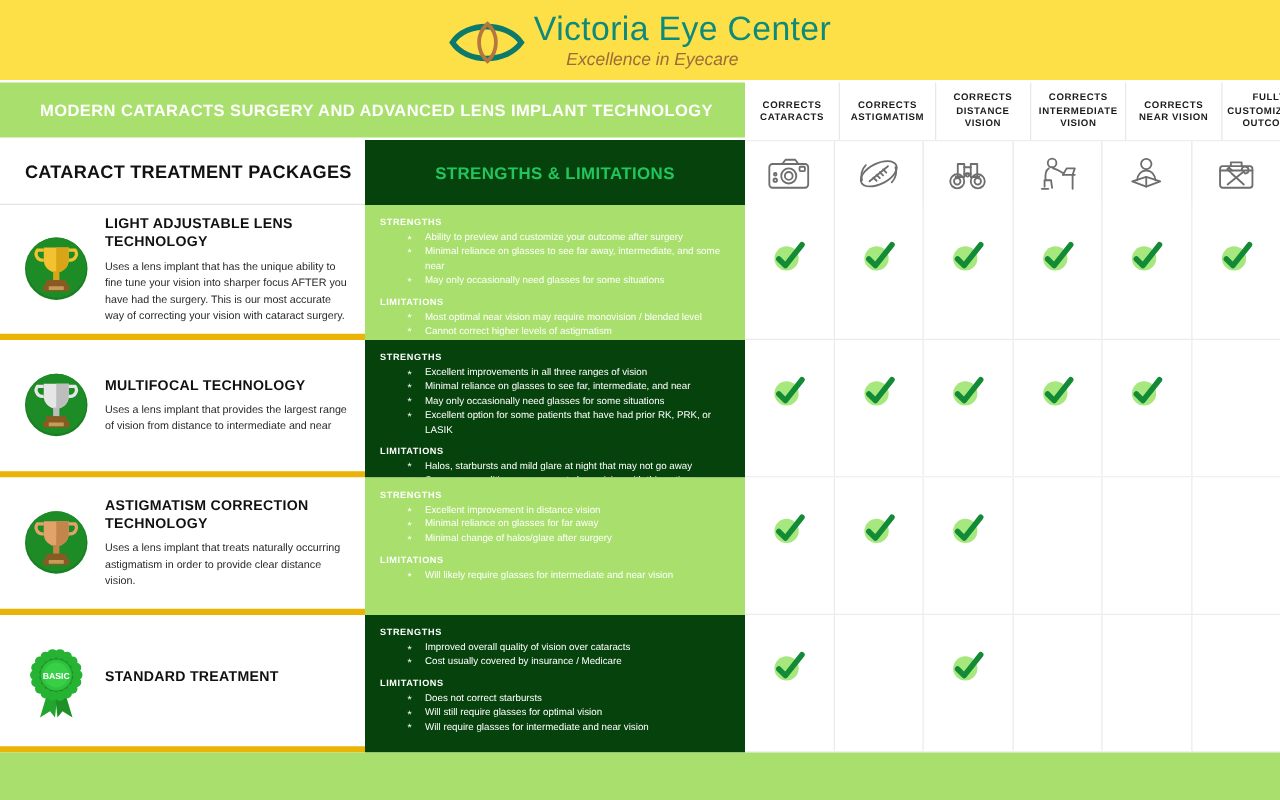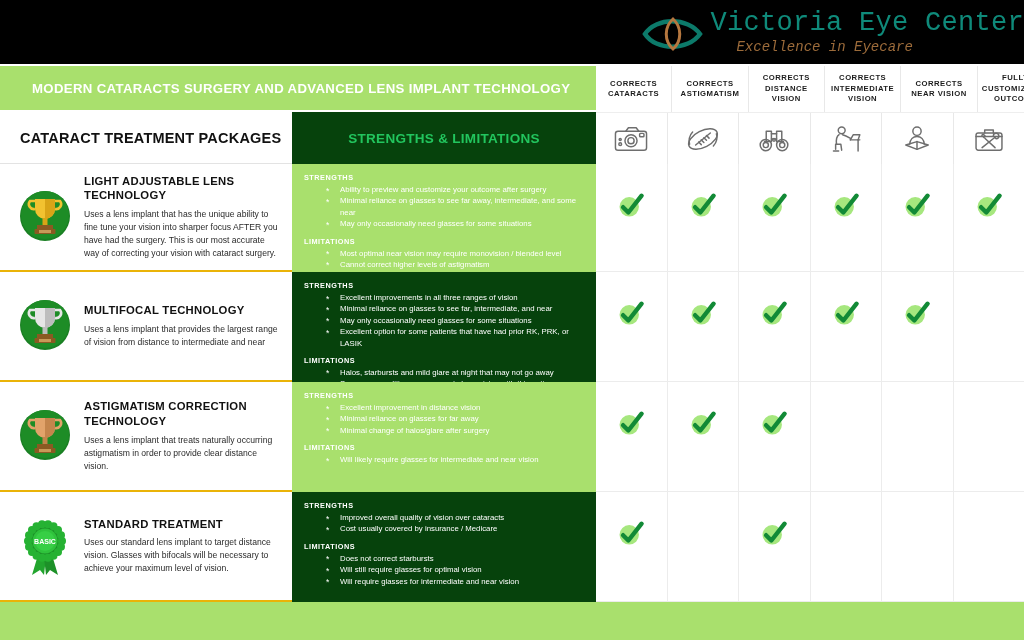--- a/index.html
+++ b/index.html
@@ -12,22 +12,22 @@
   #page {
     position: relative;
     width: 1024px; height: 640px;
     background: #ffffff;
   }
 
   
   .brand-banner {
     position: absolute; left: 0; top: 0;
     width: 1024px; height: 64px;
-    background: #000000;
-    display: flex; align-items: center; justify-content: flex-end; font-family: Liberation Mono, monospace;
+    background: #fde047;
+    display: flex; align-items: center; justify-content: center;
   }
   .brand-inner { display: flex; align-items: center; gap: 6px; }
   .brand-logo { width: 62px; height: 46px; flex: 0 0 auto; }
   .brand-text { display: flex; flex-direction: column; line-height: 1; }
   .brand-name {
     font-size: 27px; font-weight: 400; color: #0f8a7a;
     letter-spacing: 0.3px; white-space: nowrap;
   }
   .brand-tag {
     font-size: 14px; font-style: italic; color: #9c6b3a;
@@ -101,21 +101,21 @@
   }
 
   
   .row { position: absolute; left: 0; width: 1024px; }
   .row-left {
     position: absolute; left: 0; top: 0;
     width: 292px; height: 100%;
     background: #ffffff;
     display: flex; align-items: center;
     padding: 0 10px 0 14px;
-    border-bottom: 2px solid #eab308;
+    border-bottom: 5px solid #eab308;
   }
   .badge { width: 62px; height: 62px; flex: 0 0 62px; margin-right: 8px; }
   .row-textblock { flex: 1 1 auto; padding-right: 4px; }
   .pkg-title {
     font-size: 11.3px; font-weight: 700; color: #111111;
     letter-spacing: 0.25px; line-height: 1.3; text-transform: uppercase;
     margin-bottom: 5px;
   }
   .pkg-desc {
     font-size: 8.6px; color: #2a2a2a; line-height: 1.52;
@@ -516,21 +516,20 @@
                 <circle cx="39.5" cy="11.3" r="4"></circle>
                 <circle cx="44.0" cy="15.1" r="4"></circle>
                 <circle cx="47.0" cy="20.2" r="4"></circle>
     </g>
     <circle cx="31" cy="26" r="12.5" fill="#2fc23c"></circle>
     <circle cx="31" cy="26" r="10" fill="#37cf45"></circle>
     <text x="31" y="29" text-anchor="middle" font-family="Liberation Sans, sans-serif" font-size="7" font-weight="700" fill="#ffffff">BASIC</text>
   </svg></span>
       <div class="row-textblock">
         <div class="pkg-title">STANDARD TREATMENT</div>
-        <div class="pkg-desc">Uses our standard lens implant to target distance vision.  Glasses with bifocals will be necessary to achieve your maximum level of vision.</div>
       </div>
     </div>
     <div class="row-panel dark">
       <div class="panel-heading">STRENGTHS</div>
       <ul class="panel-list">
             <li>Improved overall quality of vision over cataracts</li>
             <li>Cost usually covered by insurance / Medicare</li>
           </ul>
       <div class="panel-gap"></div>
       <div class="panel-heading">LIMITATIONS</div>

